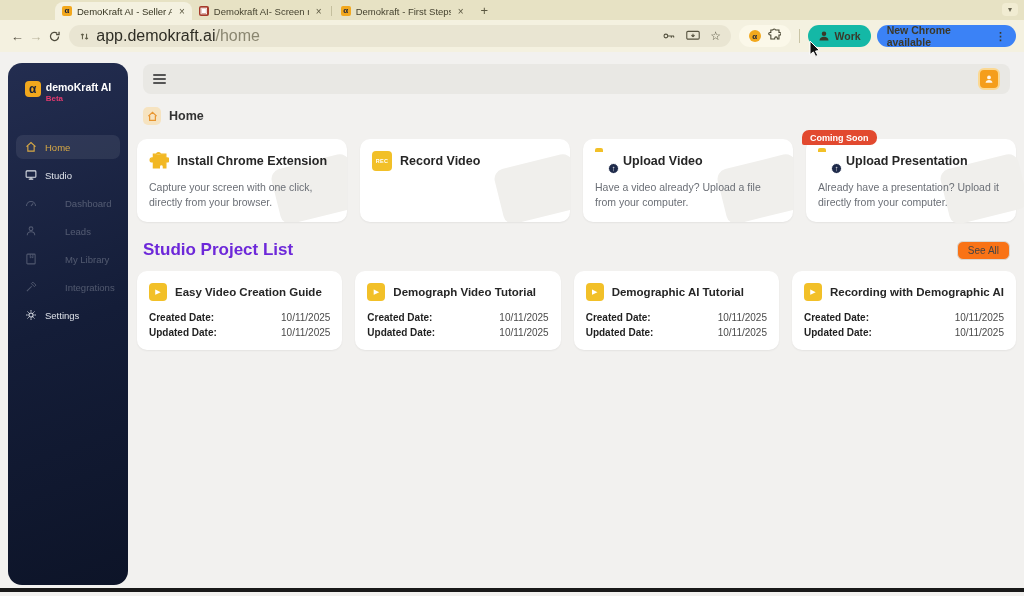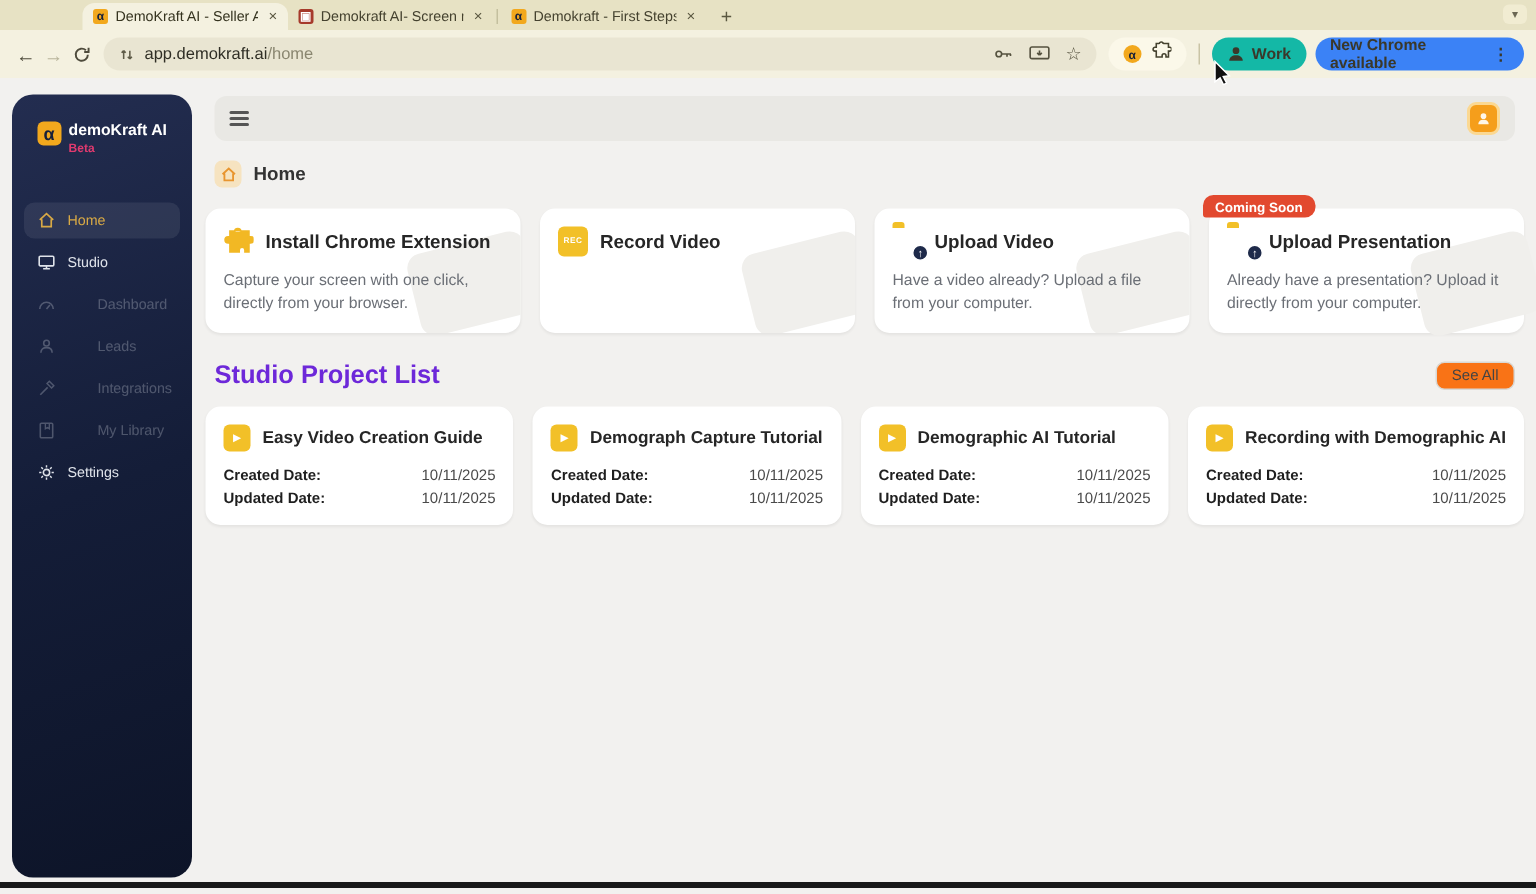--- a/index.html
+++ b/index.html
@@ -25,21 +25,21 @@
     display:flex; align-items:center; justify-content:center; }
 
   .toolbar { position:absolute; top:20px; left:0; width:1024px; height:32px;
     background:#f4f1e0; display:flex; align-items:center; padding:0 8px; }
   .navbtn { font-size:13px; color:#4e4b3c; width:20px; text-align:center; }
   .navbtn.disabled { color:#b9b59c; }
   .navbtn svg { display:block; margin:0 auto; }
   .omnibox { margin-left:6px; width:716px; height:22px; border-radius:11px;
     background:#e9e5d2; display:flex; align-items:center; padding:0 10px; gap:6px; }
   .omnibox .siteinfo svg, .omni-ic svg { display:block; }
-  .omnibox .url { font-size:11px; color:#2f2e25; }
+  .omnibox .url { font-size:16px; color:#2f2e25; }
   .omnibox .url .path { color:#8a8670; }
   .omni-right { margin-left:auto; display:flex; align-items:center; gap:10px; }
   .star { font-size:12px; color:#55523f; line-height:1; }
   .extpill { margin-left:8px; width:56px; height:22px; border-radius:11px;
     background:#fbf8e9; display:flex; align-items:center; justify-content:center; gap:7px; }
   .ext-dot { width:12px; height:12px; border-radius:50%; background:#f2a81d;
     color:#17203a; font-size:8px; font-weight:bold; display:flex; align-items:center; justify-content:center; }
   .tb-sep { width:1px; height:14px; background:#c9c4a5; margin:0 8px; }
   .chip { height:22px; border-radius:11px; display:flex; align-items:center;
     gap:5px; padding:0 10px; font-size:10.5px; color:#3a382a; font-weight:bold; }
@@ -240,31 +240,31 @@
       </div>
       <div class="nav-item disabled">
         <svg width="12" height="12" viewBox="0 0 16 16">
             <circle cx="8" cy="5" r="2.5" fill="none" stroke="currentColor" stroke-width="1.4"></circle>
             <path d="M3 13.5c0-3 2.2-4.5 5-4.5s5 1.5 5 4.5" fill="none" stroke="currentColor" stroke-width="1.4"></path>
           </svg>
         <span>Leads</span>
       </div>
       <div class="nav-item disabled">
         <svg width="12" height="12" viewBox="0 0 16 16">
+            <rect x="2.5" y="1.5" width="11" height="13" rx="1" fill="none" stroke="currentColor" stroke-width="1.4"></rect>
+            <path d="M10.5 1.5v5l-1.7-1.2L7 6.5v-5" fill="none" stroke="currentColor" stroke-width="1.2"></path>
+          </svg>
+        <span>My Library</span>
+      </div>
+      <div class="nav-item disabled">
+        <svg width="12" height="12" viewBox="0 0 16 16">
             <path d="M2.5 13.5L9 7" stroke="currentColor" stroke-width="1.4"></path>
             <path d="M8.5 3.5l4 4 2-2-4-4z" fill="none" stroke="currentColor" stroke-width="1.3"></path>
           </svg>
         <span>Integrations</span>
-      </div>
-      <div class="nav-item disabled">
-        <svg width="12" height="12" viewBox="0 0 16 16">
-            <rect x="2.5" y="1.5" width="11" height="13" rx="1" fill="none" stroke="currentColor" stroke-width="1.4"></rect>
-            <path d="M10.5 1.5v5l-1.7-1.2L7 6.5v-5" fill="none" stroke="currentColor" stroke-width="1.2"></path>
-          </svg>
-        <span>My Library</span>
       </div>
       <div class="nav-item">
         <svg width="12" height="12" viewBox="0 0 16 16">
             <circle cx="8" cy="8" r="2.8" fill="none" stroke="currentColor" stroke-width="1.4"></circle>
             <path d="M8 1.5v2M8 12.5v2M1.5 8h2M12.5 8h2M3.4 3.4l1.4 1.4M11.2 11.2l1.4 1.4M3.4 12.6l1.4-1.4M11.2 4.8l1.4-1.4" stroke="currentColor" stroke-width="1.3"></path>
           </svg>
         <span>Settings</span>
       </div>
     </div>
   </div>
@@ -355,21 +355,21 @@
           <div class="proj-row">
               <span class="lbl">Updated Date:</span>
               <span class="val">10/11/2025</span>
             </div>
         </div>
       </div>
 
       <div class="card">
         <div class="proj-head">
           <span class="proj-ic">▶</span>
-          <span class="proj-title">Demograph Capture Tutorial</span>
+          <span class="proj-title">Demograph Video Tutorial</span>
         </div>
         <div class="proj-rows">
           <div class="proj-row">
               <span class="lbl">Created Date:</span>
               <span class="val">10/11/2025</span>
             </div>
           <div class="proj-row">
               <span class="lbl">Updated Date:</span>
               <span class="val">10/11/2025</span>
             </div>

